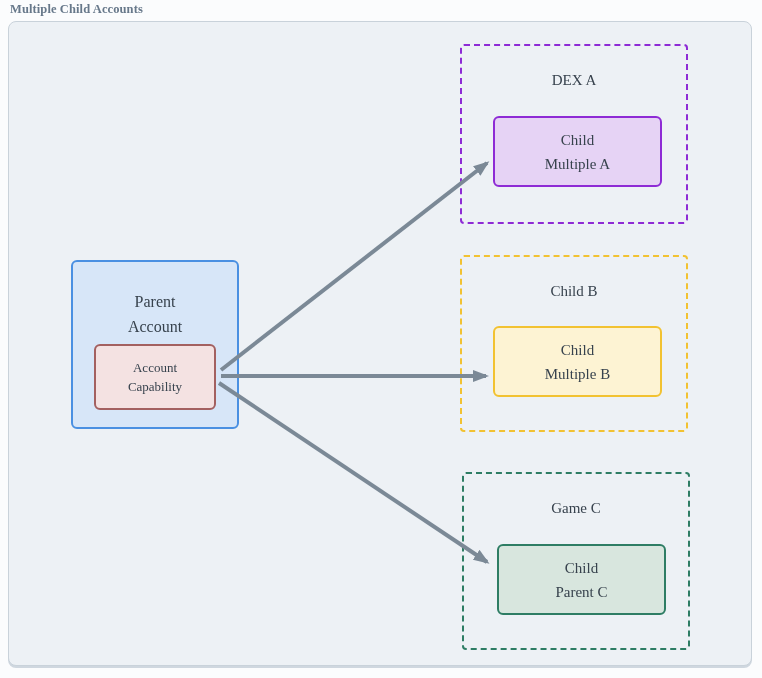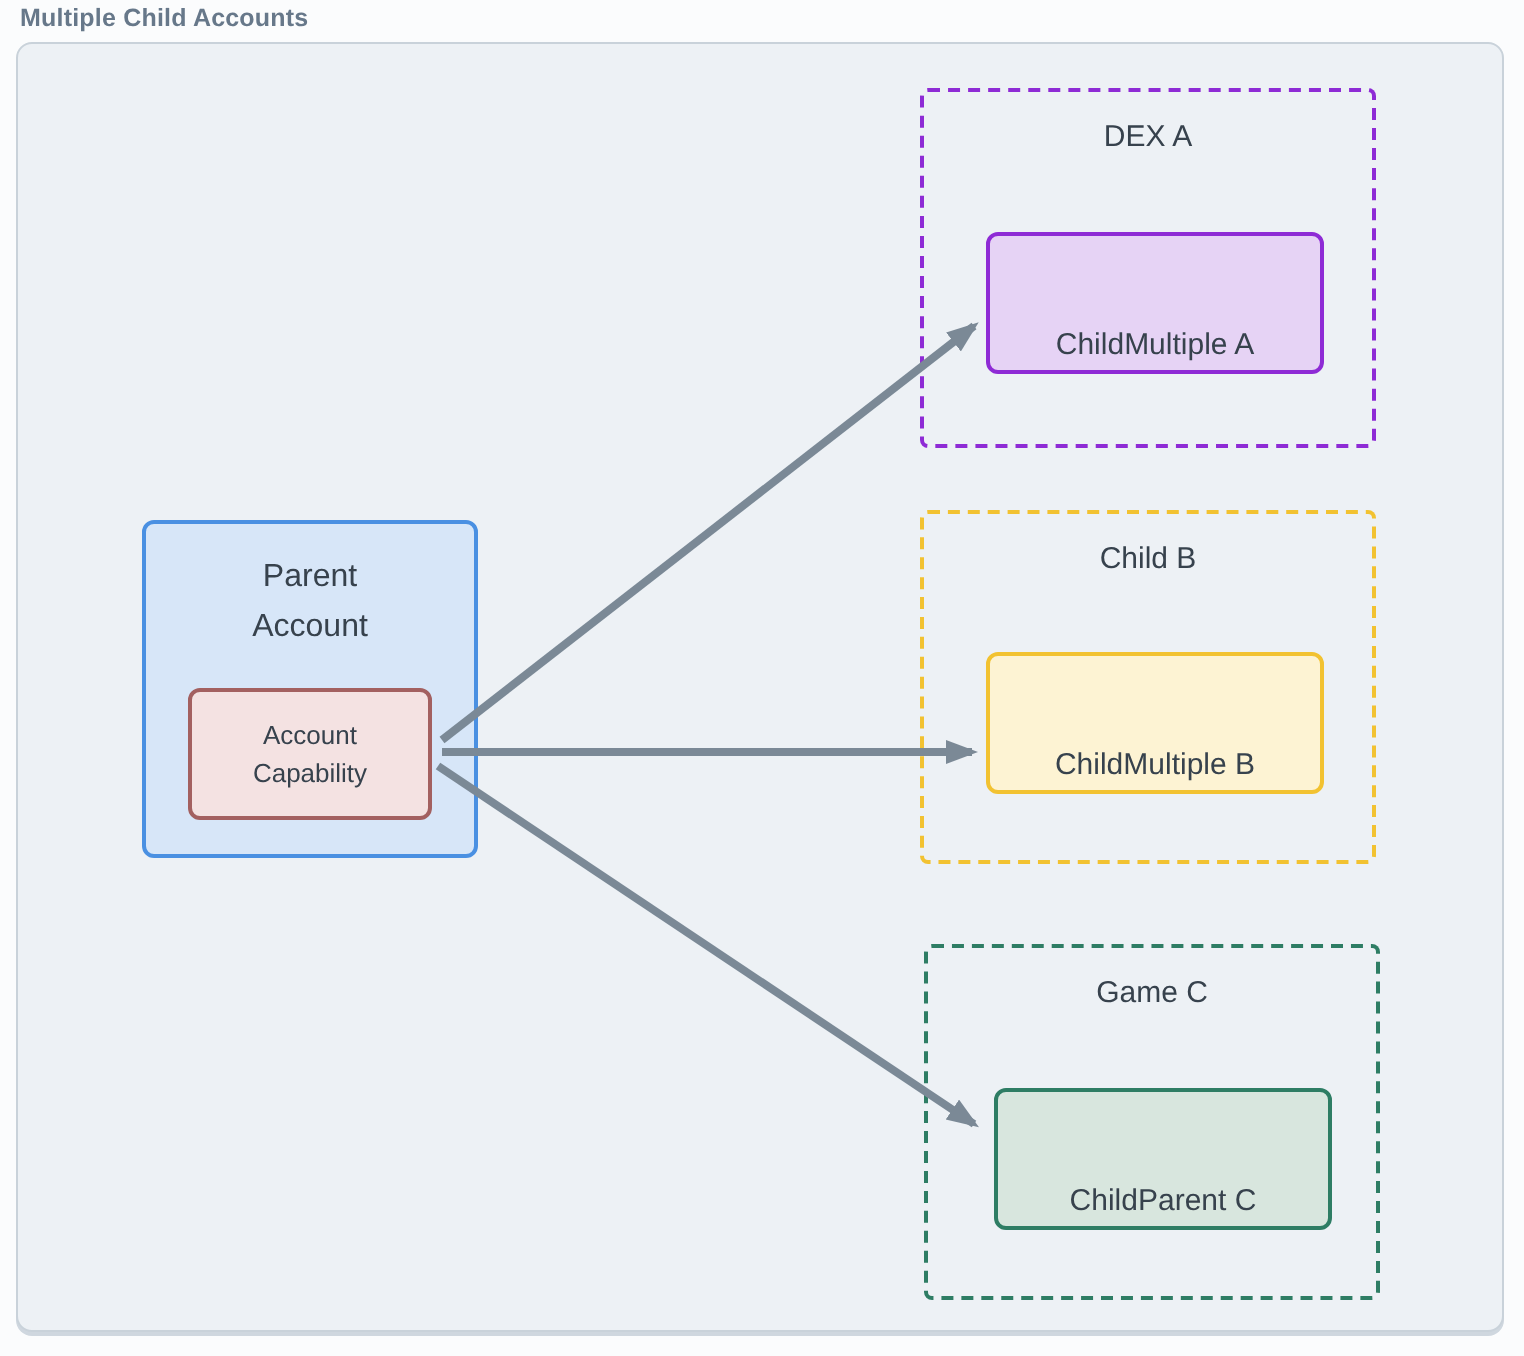--- a/index.html
+++ b/index.html
@@ -20,21 +20,21 @@
     --arrow: #7b8996;
   }
   * { margin: 0; padding: 0; box-sizing: border-box; }
   html, body {
     width: 762px; height: 678px;
     background: #fbfcfd;
     font-family: "Liberation Sans", "DejaVu Sans", sans-serif;
     color: var(--node-text);
     overflow: hidden;
   }
-  .stage { position: relative; width: 762px; height: 678px; }
+  .stage { position: relative; width: 762px; height: 678px; font-family: Liberation Serif, serif; }
 
   .frame-title {
     position: absolute; left: 10px; top: 2px;
     font-size: 12.5px; font-weight: 600;
     color: var(--title-text);
     letter-spacing: 0.1px;
   }
 
   .canvas {
     position: absolute; left: 8px; top: 21px;
@@ -57,21 +57,21 @@
   
   .parent-box {
     position: absolute; left: 62px; top: 238px;
     width: 168px; height: 169px;
     background: var(--parent-fill);
     border: 2px solid var(--parent-border);
     border-radius: 6px;
     z-index: 2;
   }
   .parent-label {
-    margin-top: 14px;
+    margin-top: 27px;
     text-align: center;
     font-size: 16px; line-height: 25px; font-weight: 500;
   }
   .capability-box {
     position: absolute; left: 21px; top: 82px;
     width: 122px; height: 66px;
     background: var(--capability-fill);
     border: 2px solid var(--capability-border);
     border-radius: 6px;
     display: flex; flex-direction: column;
@@ -86,32 +86,32 @@
     width: 228px;
     border-radius: 4px;
     border: 2px dashed #000;
     z-index: 2;
   }
   .group-a { left: 451px; top: 22px;  height: 180px; border-color: var(--purple-border); }
   .group-b { left: 451px; top: 233px; height: 177px; border-color: var(--yellow-border); }
   .group-c { left: 453px; top: 450px; height: 178px; border-color: var(--green-border); }
 
   .group-label {
-    margin-top: 14px;
+    margin-top: 25px;
     text-align: center;
     font-size: 15px; line-height: 18px; font-weight: 500;
   }
 
   .child-box {
     position: absolute;
     width: 169px; height: 71px;
     border-radius: 6px;
     border: 2px solid #000;
-    display: flex; flex-direction: row;
-    align-items: flex-end; justify-content: center;
+    display: flex; flex-direction: column;
+    align-items: center; justify-content: center;
     text-align: center;
     font-size: 15px; line-height: 24px; font-weight: 500;
   }
   .child-a { left: 31px; top: 70px; background: var(--purple-fill); border-color: var(--purple-border); }
   .child-b { left: 31px; top: 69px; background: var(--yellow-fill); border-color: var(--yellow-border); }
   .child-c { left: 33px; top: 70px; background: var(--green-fill);  border-color: var(--green-border); }
 </style>
 </head>
 <body>
 

